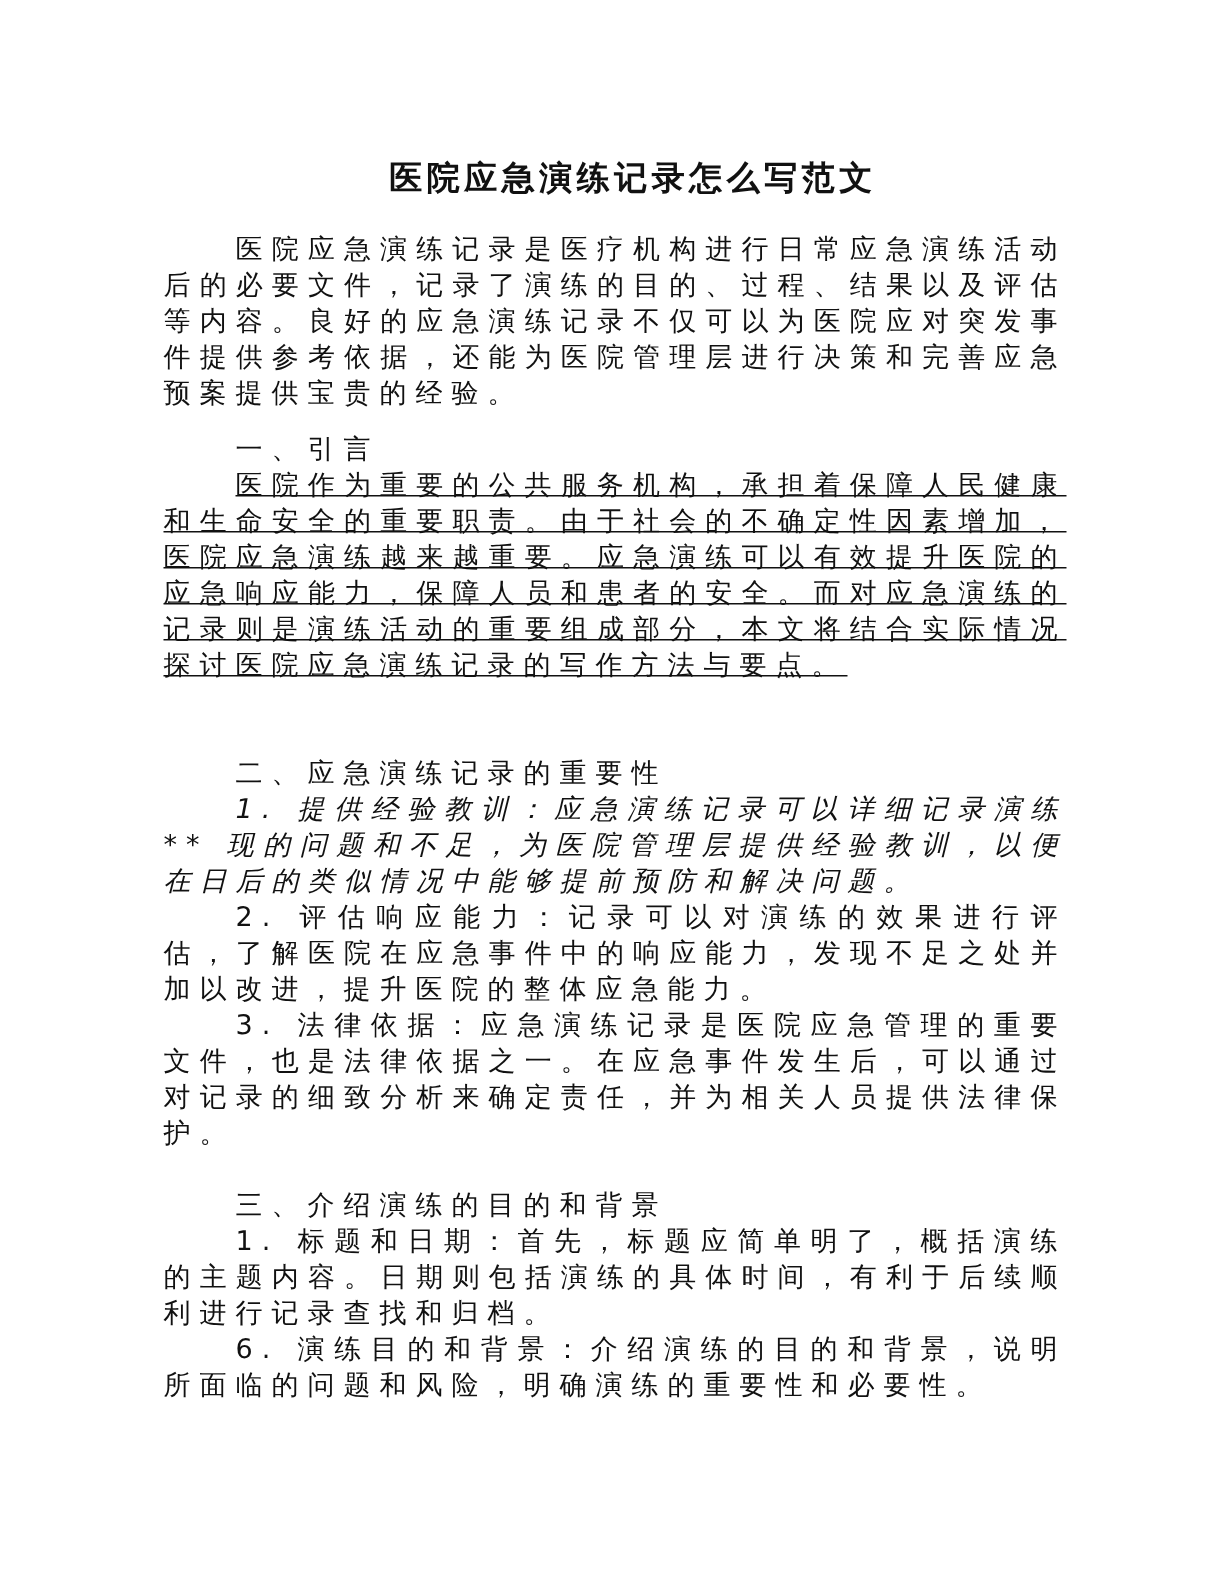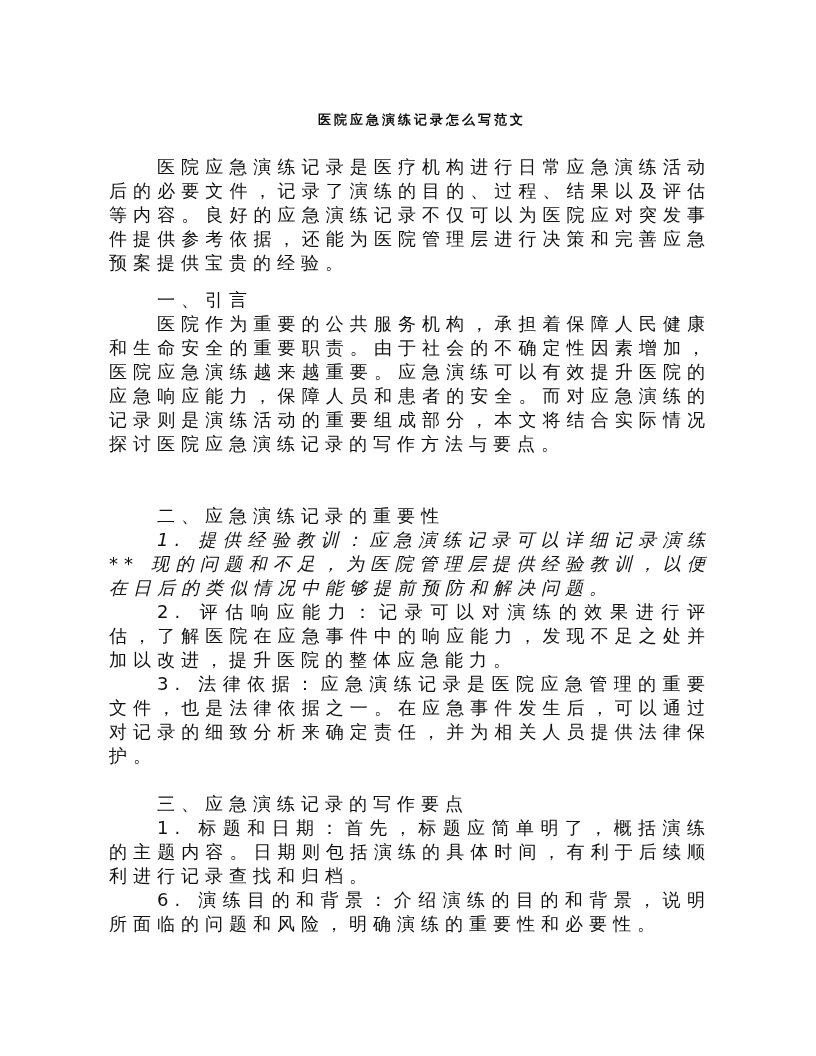--- a/index.html
+++ b/index.html
@@ -1,36 +1,36 @@
 <!DOCTYPE html>
 <html><head>
 <meta charset="utf-8">
 <style>
   html, body { margin: 0; padding: 0; background: #ffffff; }
   body { width: 816px; height: 1056px; position: relative; overflow: hidden;
          font-family: "DejaVu Sans", "Liberation Sans", sans-serif; color: #111; }
   .page { position: absolute; left: 97px; top: 0; width: 602px; }
   .title { position: absolute; top: 107px; left: 0; width: 602px; text-align: center;
-           font-size: 13px; font-weight: bold; letter-spacing: 3px; line-height: 26px; margin-left: 24px; }
+           font-size: 22px; font-weight: bold; letter-spacing: 3px; line-height: 26px; margin-left: 24px; }
   .para { position: absolute; left: 12px; width: 602px; font-size: 18px; line-height: 24px;
           letter-spacing: 6px; text-align: justify; word-break: break-all; margin: 0; }
   .indent { text-indent: 48px; }
 </style>
 </head>
 <body>
 
 <div class="page">
   <div class="title">医院应急演练记录怎么写范文</div>
 
   <p class="para indent" style="top:155px;">医院应急演练记录是医疗机构进行日常应急演练活动后的必要文件，记录了演练的目的、过程、结果以及评估等内容。良好的应急演练记录不仅可以为医院应对突发事件提供参考依据，还能为医院管理层进行决策和完善应急预案提供宝贵的经验。</p>
 
   <p class="para indent" style="top:288px;">一、引言</p>
-  <p class="para indent" style="top:312px;">医院作为重要的公共服务机构，承担着保障人民健康和生命安全的重要职责。由于社会的不确定性因素增加，医院应急演练越来越重要。应急演练可以有效提升医院的应急响应能力，保障人员和患者的安全。而对应急演练的记录则是演练活动的重要组成部分，本文将结合实际情况探讨医院应急演练记录的写作方法与要点。</p>
+  <p class="para indent" style="top:312px;text-decoration:underline;">医院作为重要的公共服务机构，承担着保障人民健康和生命安全的重要职责。由于社会的不确定性因素增加，医院应急演练越来越重要。应急演练可以有效提升医院的应急响应能力，保障人员和患者的安全。而对应急演练的记录则是演练活动的重要组成部分，本文将结合实际情况探讨医院应急演练记录的写作方法与要点。</p>
 
   <p class="para indent" style="top:504px;">二、应急演练记录的重要性</p>
   <p class="para indent" style="top:528px;font-style:italic;">1. 提供经验教训：应急演练记录可以详细记录演练 ** 现的问题和不足，为医院管理层提供经验教训，以便在日后的类似情况中能够提前预防和解决问题。</p>
   <p class="para indent" style="top:600px;">2. 评估响应能力：记录可以对演练的效果进行评估，了解医院在应急事件中的响应能力，发现不足之处并加以改进，提升医院的整体应急能力。</p>
   <p class="para indent" style="top:672px;">3. 法律依据：应急演练记录是医院应急管理的重要文件，也是法律依据之一。在应急事件发生后，可以通过对记录的细致分析来确定责任，并为相关人员提供法律保护。</p>
 
-  <p class="para indent" style="top:792px;">三、应急演练记录的写作要点</p>
+  <p class="para indent" style="top:792px;">三、介绍演练的目的和背景</p>
   <p class="para indent" style="top:816px;">1. 标题和日期：首先，标题应简单明了，概括演练的主题内容。日期则包括演练的具体时间，有利于后续顺利进行记录查找和归档。</p>
   <p class="para indent" style="top:888px;">6. 演练目的和背景：介绍演练的目的和背景，说明所面临的问题和风险，明确演练的重要性和必要性。</p>
 </div>
 
 </body></html>

